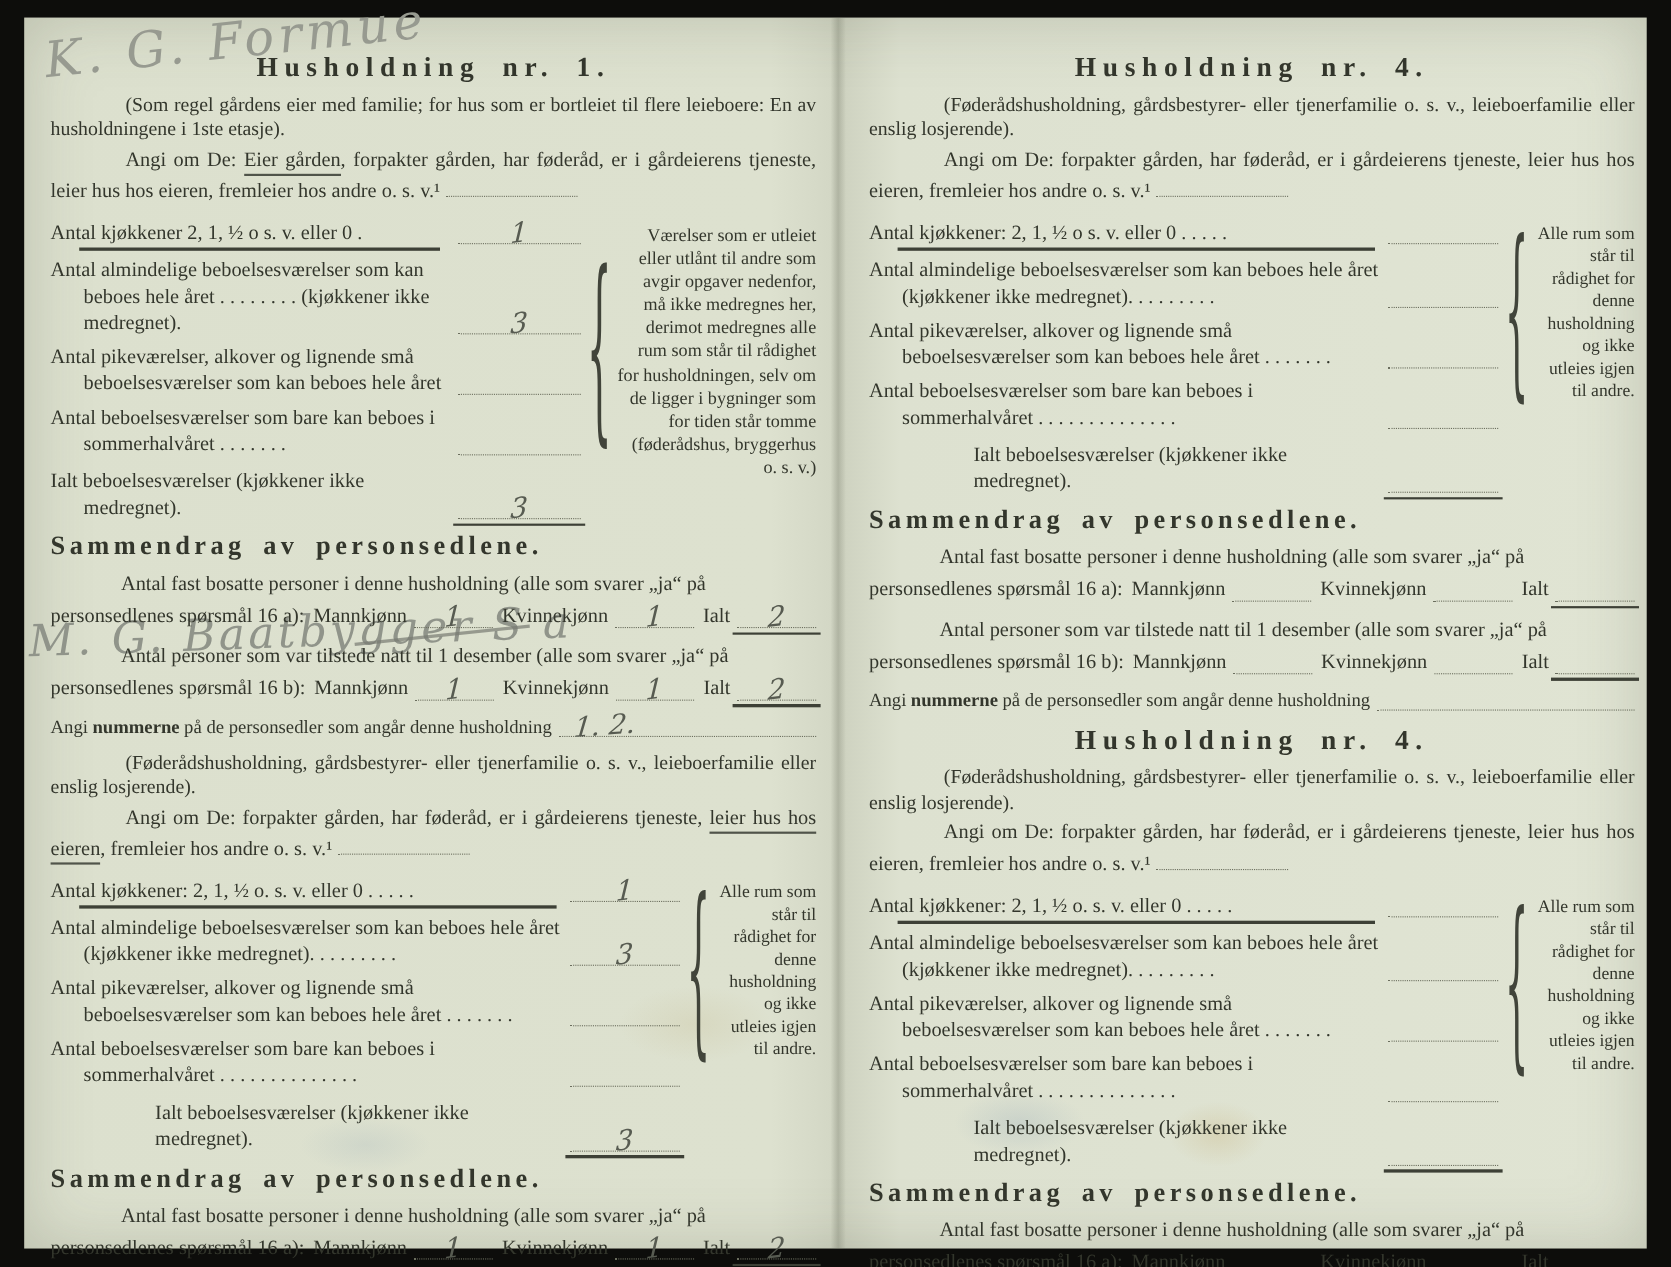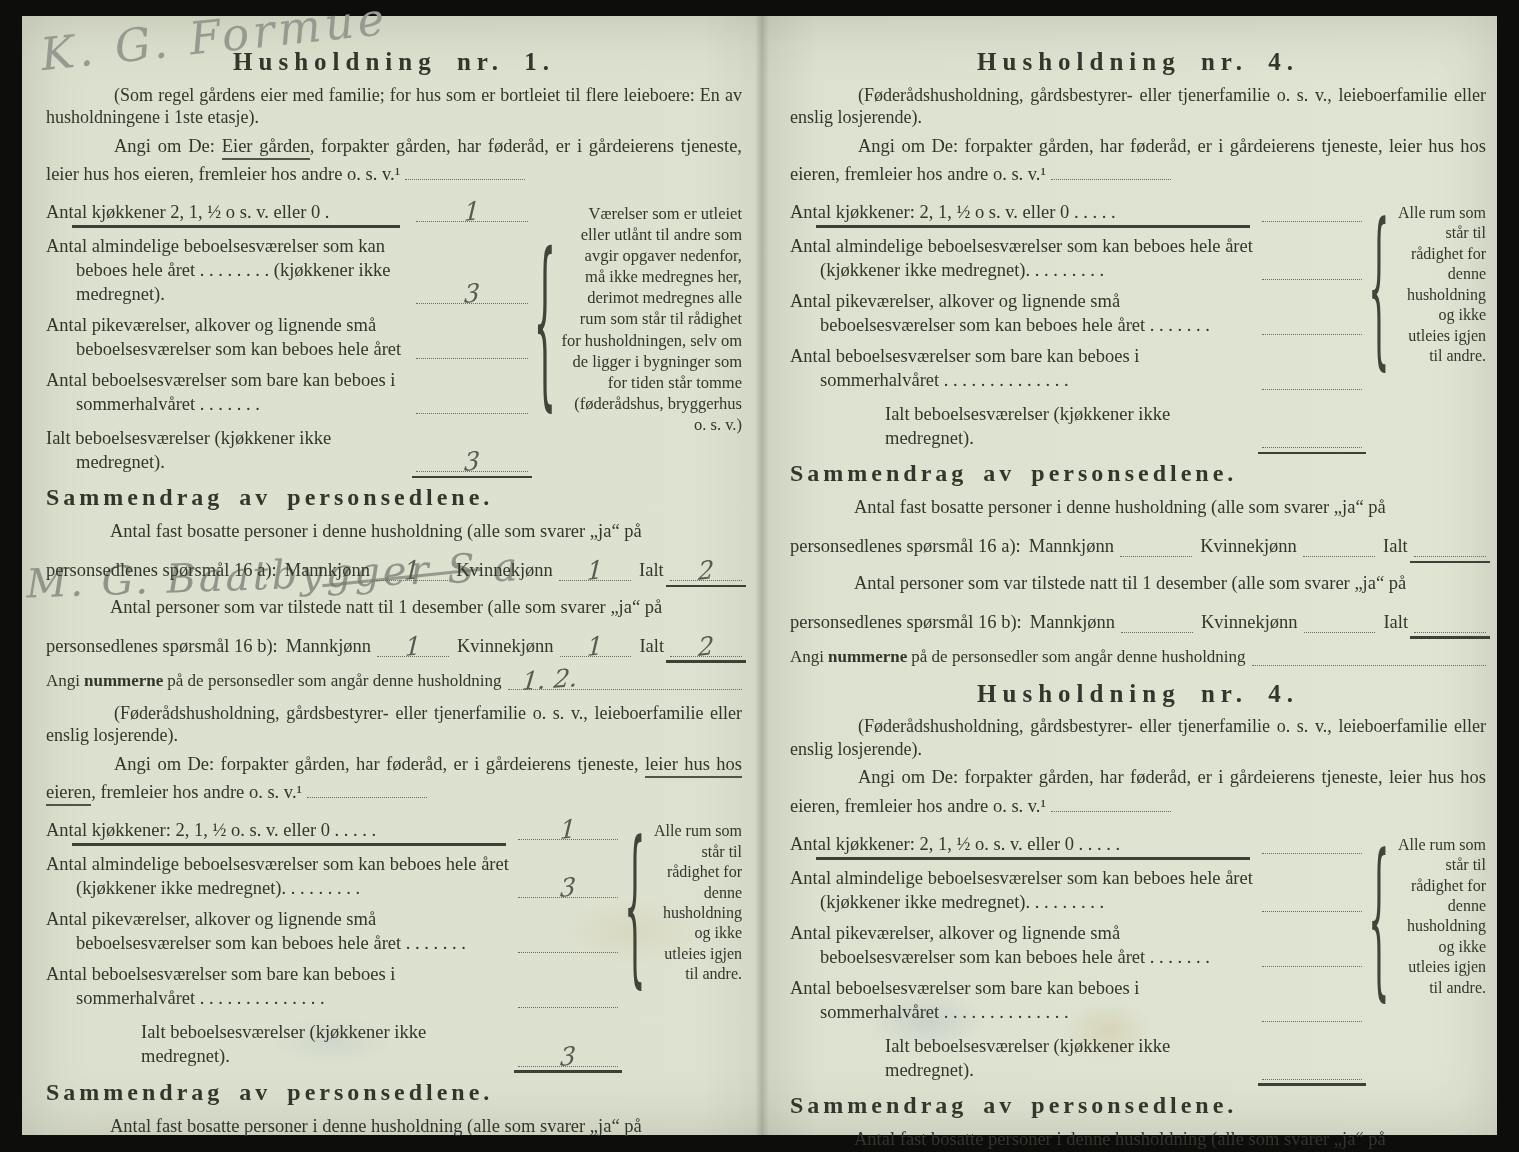--- a/index.html
+++ b/index.html
@@ -59,21 +59,21 @@
   .hh-a .note{width:208px;}
   .hh-b .note{width:118px;}
   .brace{flex:0 0 16px;font-family:"DejaVu Serif",serif;font-size:34px;color:#41443a;
          transform:scaleY(5.4) scaleX(1.05);transform-origin:center;line-height:1;margin-right:5px;}
   .hh-b .brace{transform:scaleY(5.0) scaleX(1.0);}
   .note-text{font-size:16.5px;line-height:1.28;text-align:right;}
   .hh-b .note-text{font-size:16px;}
 
   .sum-title{margin:6px 0 5px;text-align:left;font-size:24px;font-weight:700;letter-spacing:4px;word-spacing:6px;}
   .sum-intro{margin:0;text-indent:64px;text-align:justify;line-height:1.45;}
-  .sumline{display:flex;align-items:flex-end;margin:12px 0 10px;line-height:1.45;}
+  .sumline{display:flex;align-items:flex-end;margin:2px 0 10px;line-height:1.45;}
   .sumline .lbl{flex:0 0 auto;margin-left:8px;}
   .sumline .pre{flex:0 0 auto;}
   .sumline .fill{flex:1 1 56px;max-width:96px;height:20px;margin-bottom:3px;}
   .nummer{display:flex;align-items:flex-end;margin:2px 0 0;font-size:17px;line-height:1.3;}
   .nummer b{margin:0 4px 0 4px;}
   .nummer .fill{flex:1 1 auto;height:18px;margin-bottom:2px;}
 </style>
 </head>
 <body>
 

